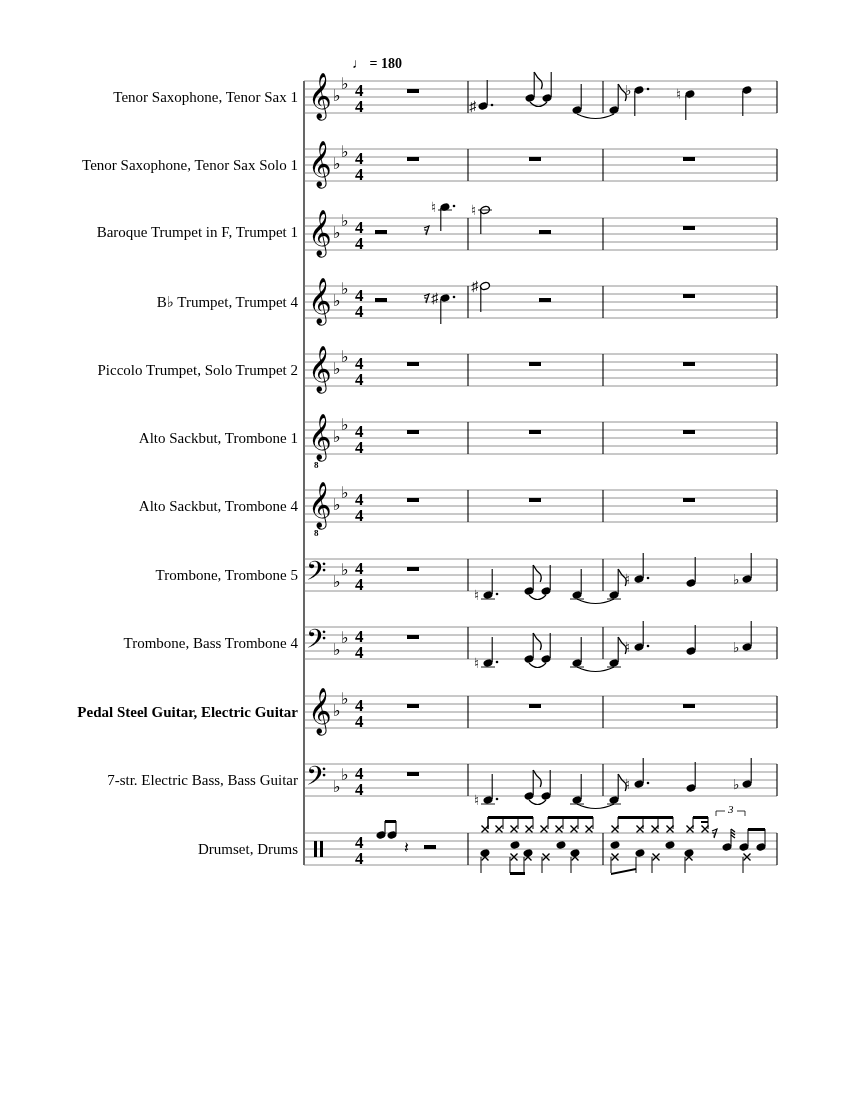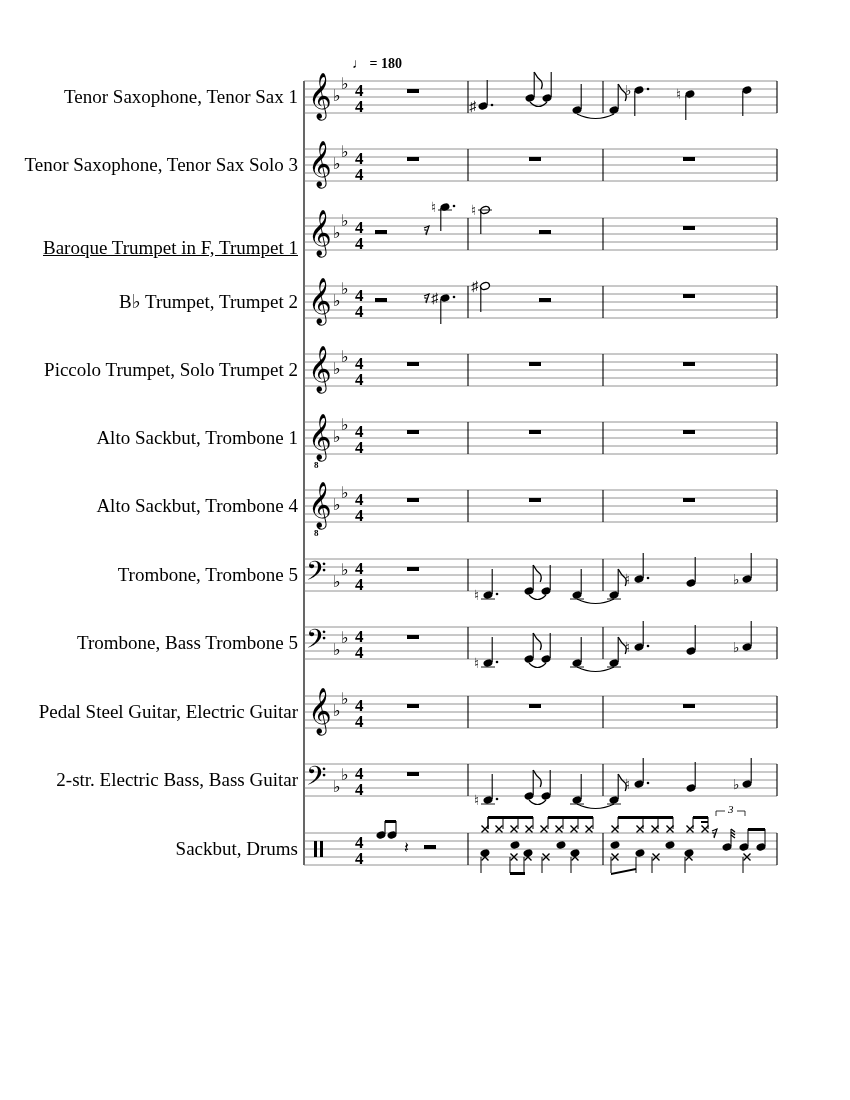--- a/index.html
+++ b/index.html
@@ -1,44 +1,44 @@
 <!DOCTYPE html>
 <html><head>
 <meta charset="utf-8">
 <style>
   html, body { margin: 0; padding: 0; background: #ffffff; }
   body { width: 850px; height: 1100px; position: relative; overflow: hidden;
          font-family: "Liberation Serif", "DejaVu Serif", serif; color: #000; }
   #score { position: absolute; left: 0; top: 0; width: 850px; height: 1100px; }
-  .inst-label { position: absolute; right: 552px; font-size: 19px; white-space: nowrap;
+  .inst-label { position: absolute; right: 552px; font-size: 15px; white-space: nowrap;
                 font-family: "Liberation Serif", serif; line-height: 16px; }
   .tempo { position: absolute; left: 352px; top: 56px; font-size: 14px; font-weight: bold;
            font-family: "Liberation Serif", serif; }
 </style>
 </head>
 <body>
 
 <div class="tempo">
   <span>♩</span>
   <span>= 180</span>
 </div>
 
 <div id="labels">
     <div class="inst-label" style="top: 89px;">Tenor Saxophone, Tenor Sax 1</div>
-    <div class="inst-label" style="top: 157px;">Tenor Saxophone, Tenor Sax Solo 3</div>
-    <div class="inst-label" style="top: 240px; text-decoration: underline;">Baroque Trumpet in F, Trumpet 1</div>
-    <div class="inst-label" style="top: 294px;">B♭ Trumpet, Trumpet 2</div>
+    <div class="inst-label" style="top: 157px;">Tenor Saxophone, Tenor Sax Solo 1</div>
+    <div class="inst-label" style="top: 224px;">Baroque Trumpet in F, Trumpet 1</div>
+    <div class="inst-label" style="top: 294px;">B♭ Trumpet, Trumpet 4</div>
     <div class="inst-label" style="top: 362px;">Piccolo Trumpet, Solo Trumpet 2</div>
     <div class="inst-label" style="top: 430px; text-align: center;">Alto Sackbut, Trombone 1</div>
     <div class="inst-label" style="top: 498px;">Alto Sackbut, Trombone 4</div>
     <div class="inst-label" style="top: 567px;">Trombone, Trombone 5</div>
-    <div class="inst-label" style="top: 635px;">Trombone, Bass Trombone 5</div>
-    <div class="inst-label" style="top: 704px;">Pedal Steel Guitar, Electric Guitar</div>
-    <div class="inst-label" style="top: 772px;">2-str. Electric Bass, Bass Guitar</div>
-    <div class="inst-label" style="top: 841px;">Sackbut, Drums</div>
+    <div class="inst-label" style="top: 635px;">Trombone, Bass Trombone 4</div>
+    <div class="inst-label" style="top: 704px; font-weight: bold;">Pedal Steel Guitar, Electric Guitar</div>
+    <div class="inst-label" style="top: 772px;">7-str. Electric Bass, Bass Guitar</div>
+    <div class="inst-label" style="top: 841px;">Drumset, Drums</div>
   </div>
 
 <svg id="score" xmlns="http://www.w3.org/2000/svg" viewBox="0 0 850 1100">
   <g id="staves">
       <line x1="304" y1="81" x2="304" y2="865" stroke="#000" stroke-width="1.2"></line>
       <g>
         <line x1="304" y1="81" x2="777" y2="81" stroke="#777" stroke-width="0.8"></line>
         <line x1="304" y1="89" x2="777" y2="89" stroke="#777" stroke-width="0.8"></line>
         <line x1="304" y1="97" x2="777" y2="97" stroke="#777" stroke-width="0.8"></line>
         <line x1="304" y1="105" x2="777" y2="105" stroke="#777" stroke-width="0.8"></line>

